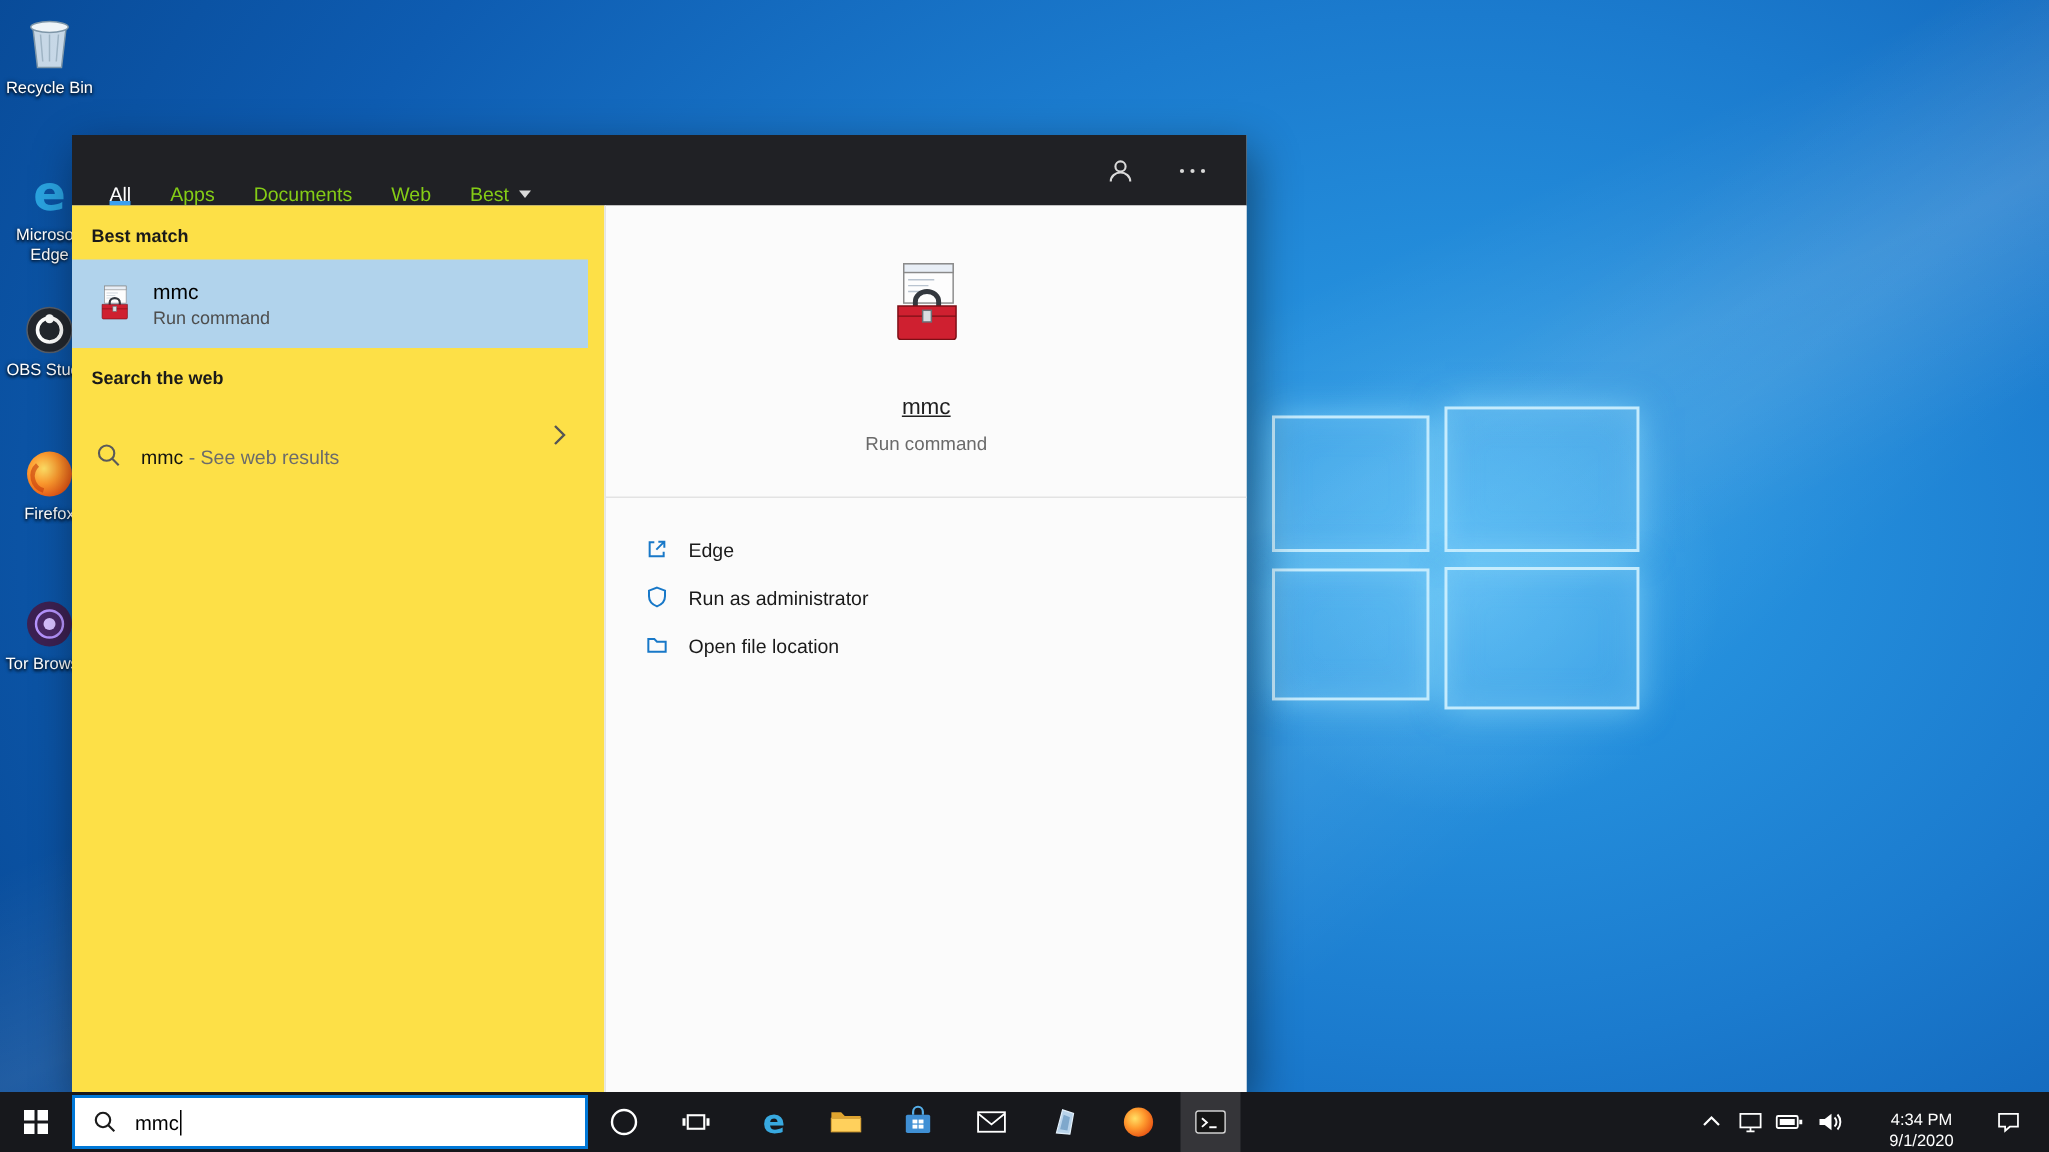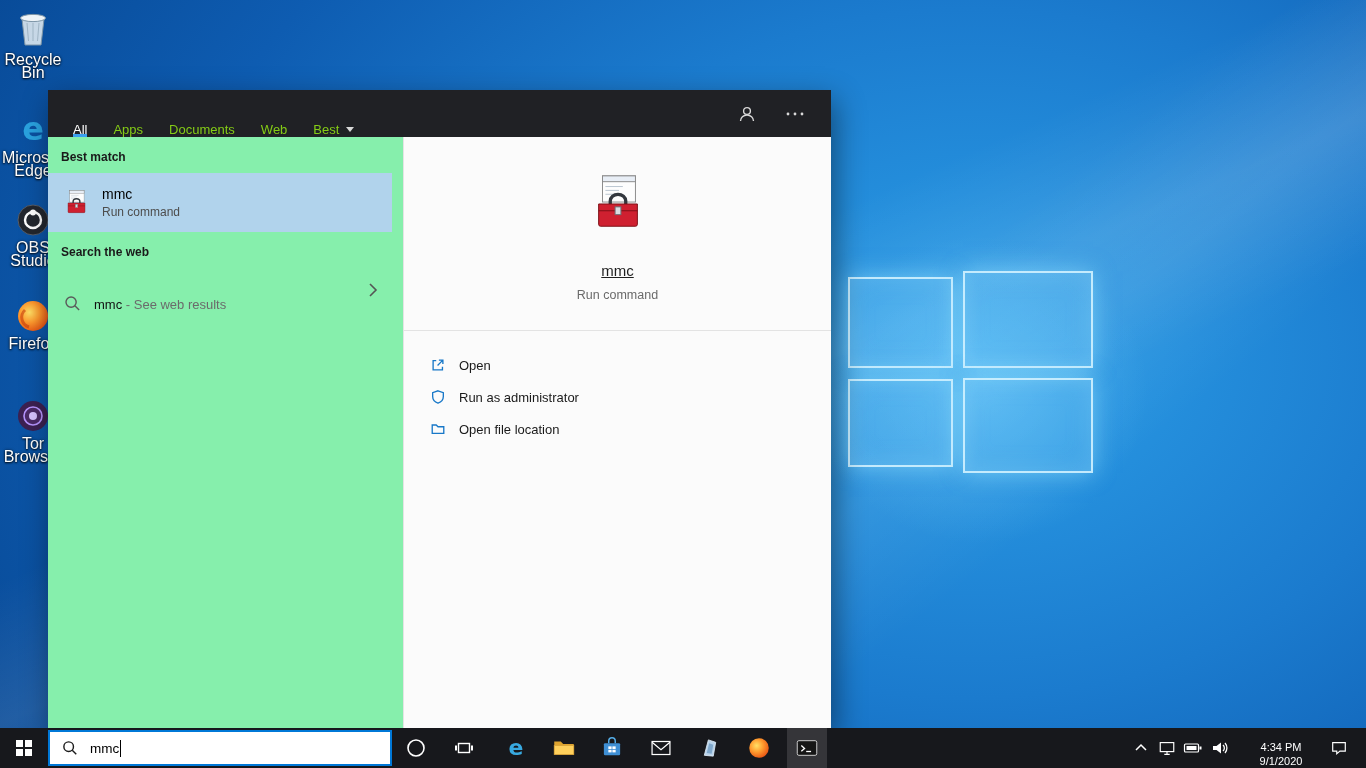--- a/index.html
+++ b/index.html
@@ -18,21 +18,21 @@
   .pane { position:absolute; background:rgba(125,210,255,0.20);
     border:2px solid rgba(210,242,255,0.9); box-shadow:0 0 20px rgba(150,225,255,0.55), inset 0 0 24px rgba(170,230,255,0.25); }
   .pane-tl { left:848px; top:277px; width:105px; height:91px; }
   .pane-tr { left:963px; top:271px; width:130px; height:97px; }
   .pane-bl { left:848px; top:379px; width:105px; height:88px; }
   .pane-br { left:963px; top:378px; width:130px; height:95px; }
 
   
   .desktop-icon { position:absolute; left:2px; width:62px; text-align:center; z-index:1; cursor:default; }
   .di-svg { display:block; margin:0 auto; }
-  .di-label { margin-top:3px; font-size:16px; line-height:13px; color:#fff;
+  .di-label { margin-top:3px; font-size:11px; line-height:13px; color:#fff;
     text-shadow:0 1px 2px rgba(0,0,0,0.9), 0 0 3px rgba(0,0,0,0.6); }
   .di-recycle { top:8px; }
   .di-edge    { top:112px; }
   .di-obs     { top:202px; }
   .di-firefox { top:298px; }
   .di-tor     { top:398px; }
 
   
   .search-panel { position:absolute; left:48px; top:90px; width:783px; height:638px; z-index:10;
     box-shadow: 4px 10px 28px rgba(0,0,0,0.45); background:#f0f0f0; }
@@ -40,21 +40,21 @@
     display:flex; align-items:flex-end; padding-left:25px; }
   .sp-tabs { display:flex; gap:26px; }
   .sp-tab { position:relative; display:flex; align-items:center; font-size:13px; color:#84cc16; cursor:pointer; }
   .sp-tab.active { color:#fff; }
   .sp-tab.active::after { content:""; position:absolute; left:0; right:0; bottom:0; height:3px; background:#3aa0f0; }
   .tab-caret { width:0; height:0; margin-left:7px; border-left:4px solid transparent;
     border-right:4px solid transparent; border-top:5px solid #d9d9d9; }
   .sp-header-right { position:absolute; right:0; top:0; height:47px; display:flex; align-items:center; gap:24px; padding-right:24px; }
   .hdr-btn { display:flex; align-items:center; justify-content:center; width:24px; height:24px; cursor:pointer; }
 
-  .sp-left { position:absolute; left:0; top:47px; width:355px; bottom:0; background:#86efac; }
+  .sp-left { position:absolute; left:0; top:47px; width:355px; bottom:0; background:#fde047; }
   .section-header { padding:13px 0 9px 13px; font-size:12px; font-weight:bold; color:#1a1a1a; }
   .best-item { width:344px; height:59px; background:#b1d3ec; display:flex; align-items:center; padding-left:15px; cursor:pointer; }
   .bi-text { margin-left:12px; }
   .bi-title { font-size:14px; color:#000; }
   .bi-sub { margin-top:3px; font-size:12px; color:#4d4d4d; }
   .web-item { position:relative; width:344px; height:44px; display:flex; align-items:flex-end; padding-left:16px; cursor:pointer; }
   .wi-text { margin-left:13px; font-size:13px; color:#111; }
   .wi-suffix { color:#6b6b6b; white-space:pre; }
   .wi-chevron { position:absolute; right:14px; top:14px; }
 
@@ -245,21 +245,21 @@
       <div class="pv-title">mmc</div>
       <div class="pv-sub">Run command</div>
     </div>
     <div class="pv-divider"></div>
     <div class="pv-actions">
       <div class="pv-action">
         <svg width="16" height="16" viewBox="0 0 18 18">
           <path d="M7,4 H3.5 V14.5 H14 V11" stroke="#1878c8" stroke-width="1.5" fill="none"></path>
           <path d="M10,3.5 H14.5 V8 M14.5,3.5 L8.5,9.5" stroke="#1878c8" stroke-width="1.5" fill="none"></path>
         </svg>
-        <span class="pv-action-label">Open</span>
+        <span class="pv-action-label">Edge</span>
       </div>
       <div class="pv-action">
         <svg width="16" height="16" viewBox="0 0 18 18">
           <path d="M9,2 L15,4.2 V8.5 C15,12.5 12.4,14.8 9,16 C5.6,14.8 3,12.5 3,8.5 V4.2 Z" stroke="#1878c8" stroke-width="1.5" fill="none"></path>
         </svg>
         <span class="pv-action-label">Run as administrator</span>
       </div>
       <div class="pv-action">
         <svg width="16" height="16" viewBox="0 0 18 18">
           <path d="M2.5,4.5 H7 L9,6.5 H15.5 V14 H2.5 Z" stroke="#1878c8" stroke-width="1.5" fill="none"></path>

